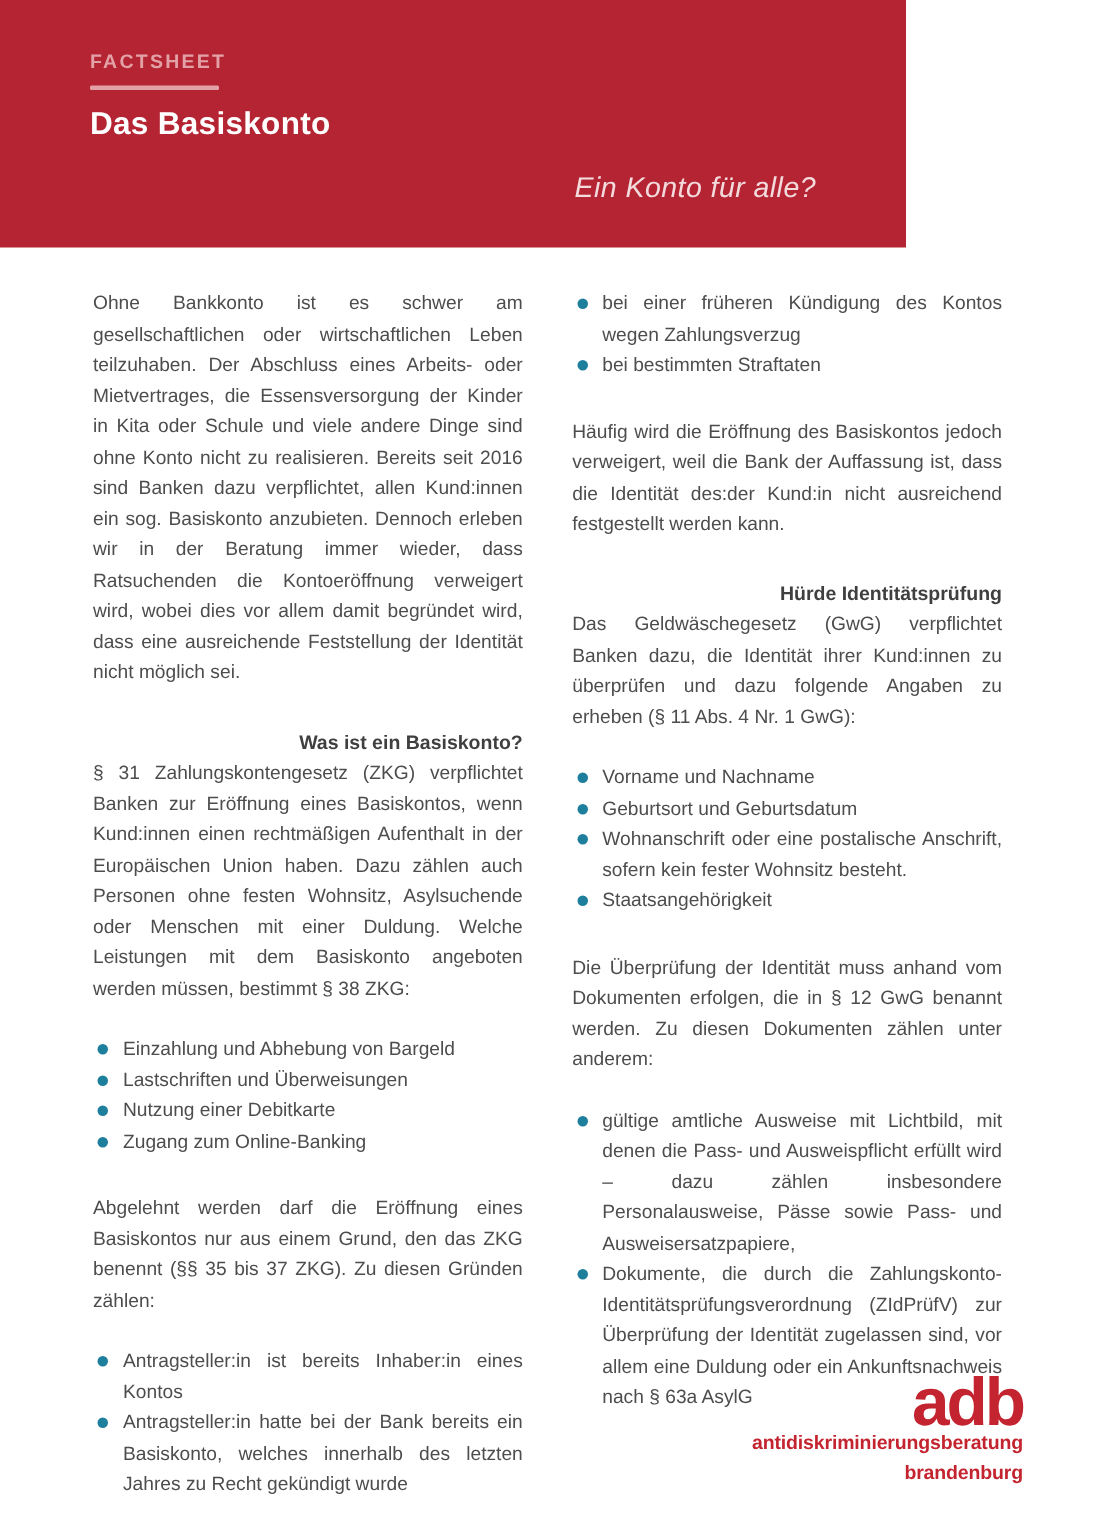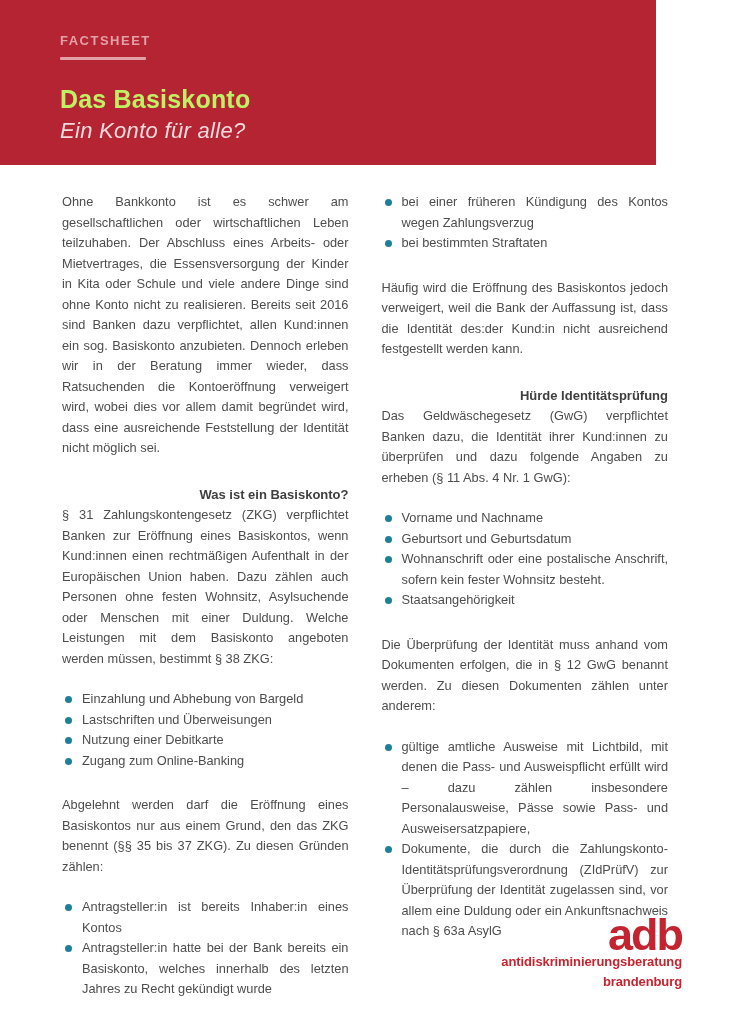--- a/index.html
+++ b/index.html
@@ -20,50 +20,51 @@
   }
   .page{
     position:relative;
     width:730px;height:1024px;
     background:var(--page-bg);
     overflow:hidden;
   }
   
   .hero{
     box-sizing:border-box;
-    width:656px;height:165px;
+    width:604px;height:165px;
     background:var(--header-red);
     padding:34px 60px 0 60px;
   }
   .hero-label{
     color:var(--label-pink);
     font-size:13px;font-weight:bold;
     letter-spacing:1.5px;
     line-height:14px;
   }
   .hero-rule{
     width:86px;height:3px;
     background:var(--label-pink);
     margin-top:9px;
     border-radius:1px;
   }
   .hero-title{
-    color:#bef264;
-    font-size:25px;font-weight:bold;
-    margin:28px 0 0 0;
+    color:#ffffff;
+    font-size:21px;font-weight:bold;
+    margin:12px 0 0 0;
     line-height:22px;
     letter-spacing:0.2px;
   }
   .hero-subtitle{
     color:var(--subtitle-pink);
     font-style:italic;
-    font-size:22px;font-weight:normal;
-    margin-top:11px;
+    font-size:19px;font-weight:normal;
+    margin-top:22px;
     line-height:20px;
     letter-spacing:0.3px;
+    text-align:right;
   }
   
   .columns{
     box-sizing:border-box;
     display:flex;
     gap:33px;
     padding:27px 62px 0 62px;
     color:var(--body-text);
     font-size:12.8px;
     line-height:20.5px;

